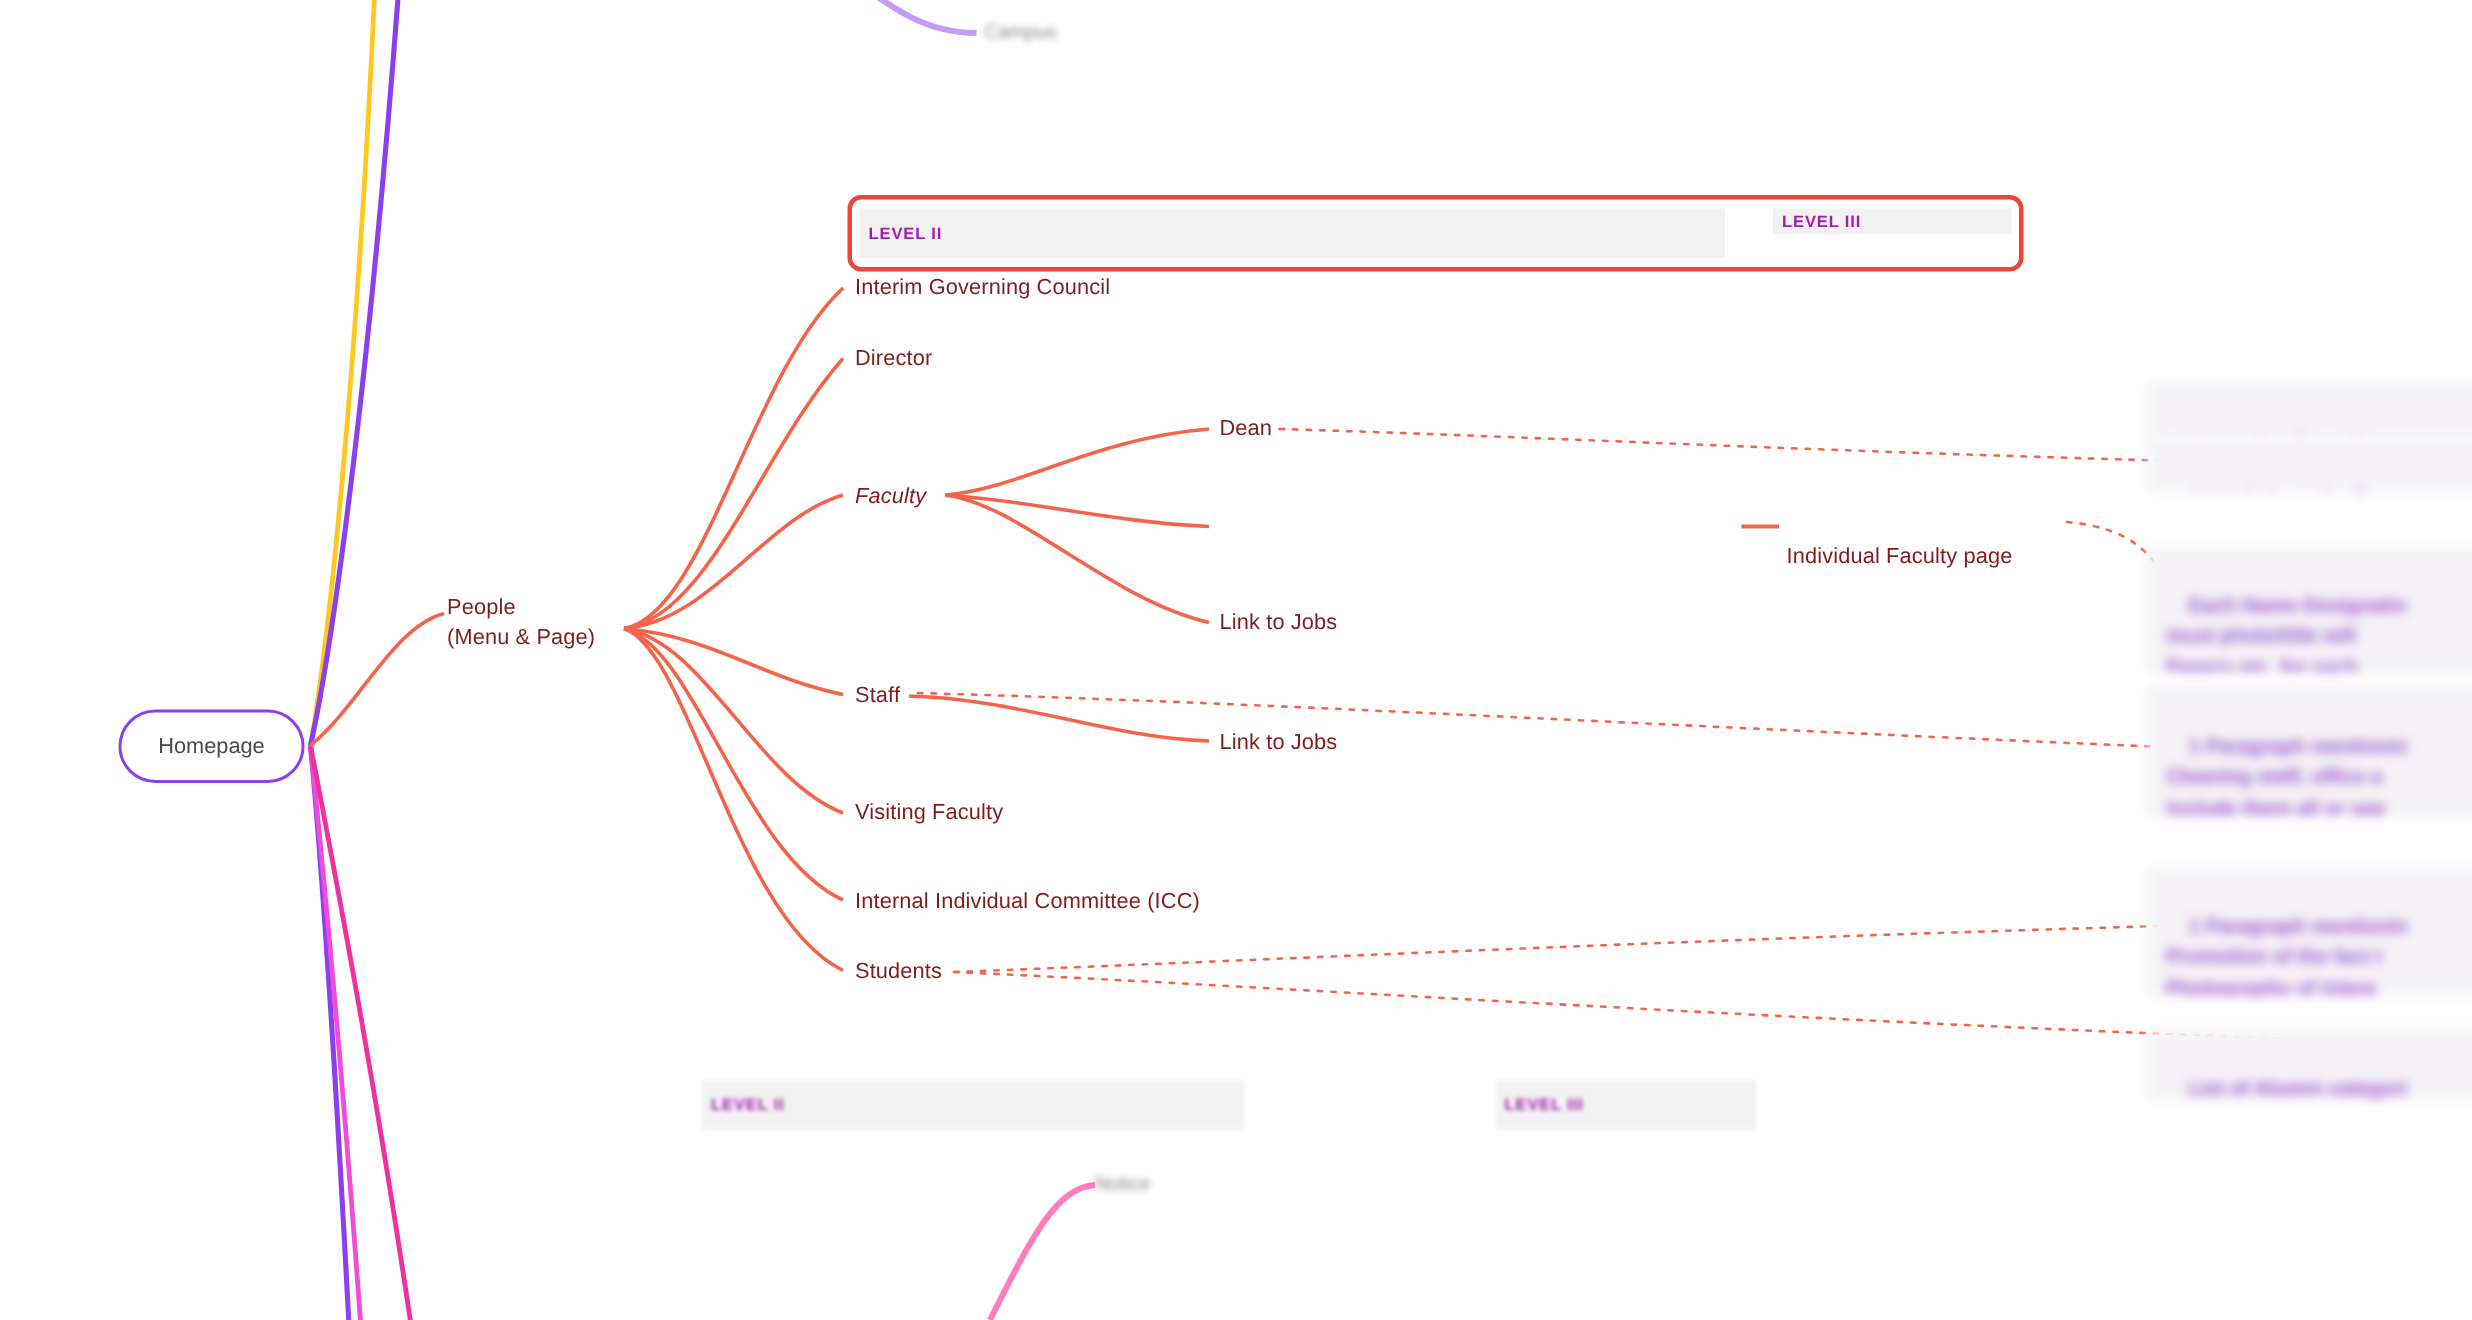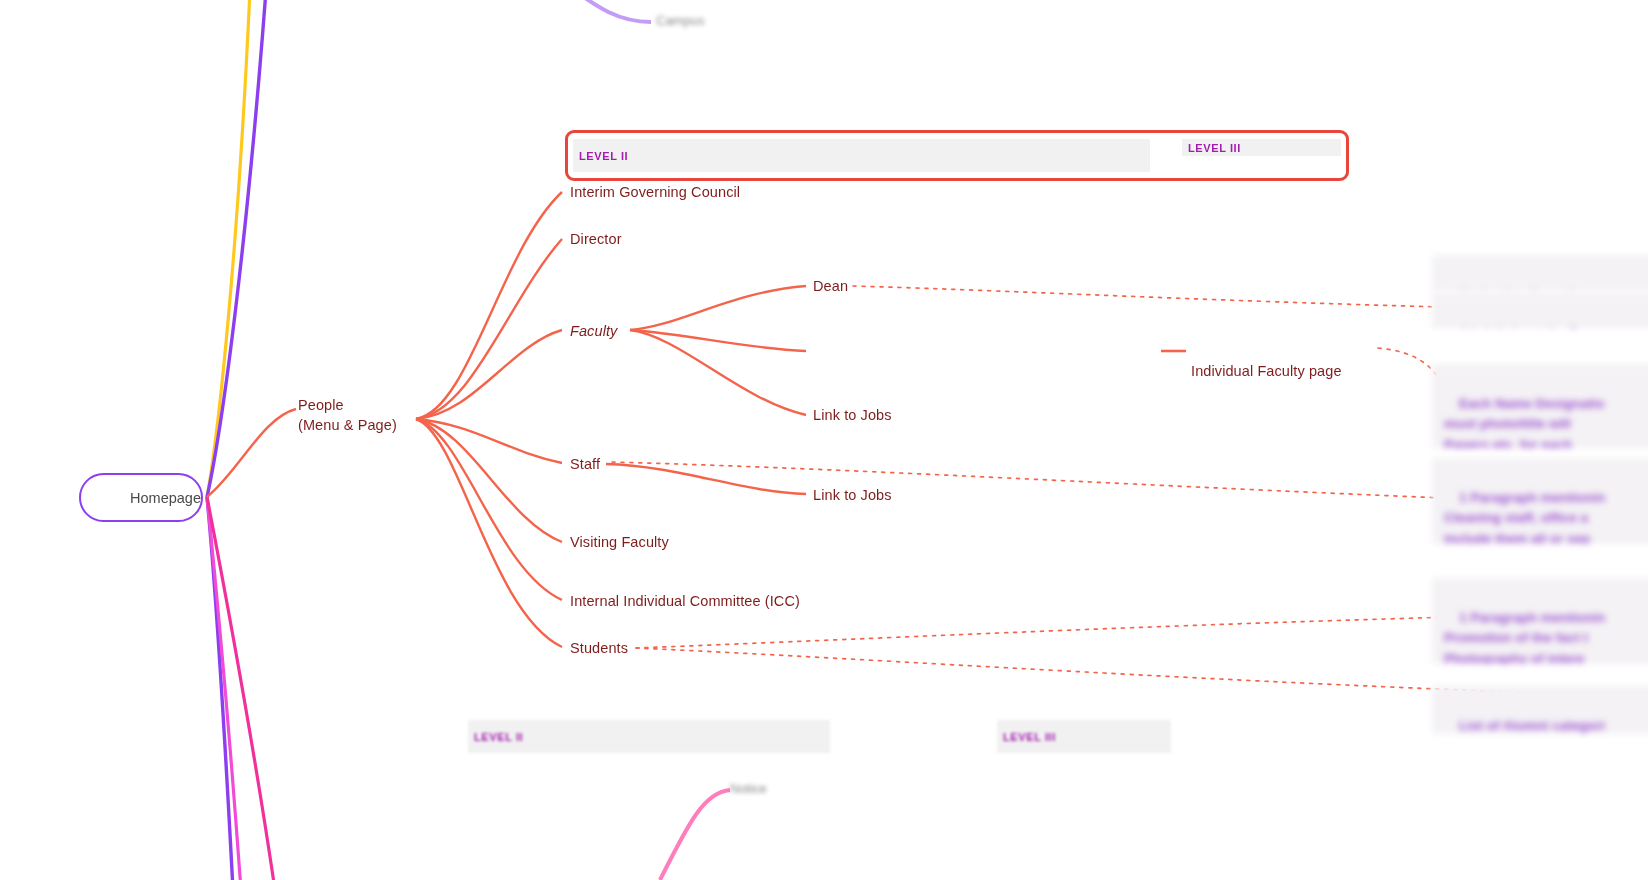--- a/index.html
+++ b/index.html
@@ -43,21 +43,21 @@
   .node.two-line { line-height: 1.38; }
 
   
   .pill {
     position: absolute;
     border: 2.4px solid #8B3FEF;
     border-radius: 30px;
     background: #ffffff;
     display: flex;
     align-items: center;
-    justify-content: flex-end;
+    justify-content: center;
     font-size: 14.5px;
     color: #4a4a4a;
     box-sizing: border-box;
   }
 
   
   .level-box {
     position: absolute;
     background: #f1f1f1;
     display: flex;

